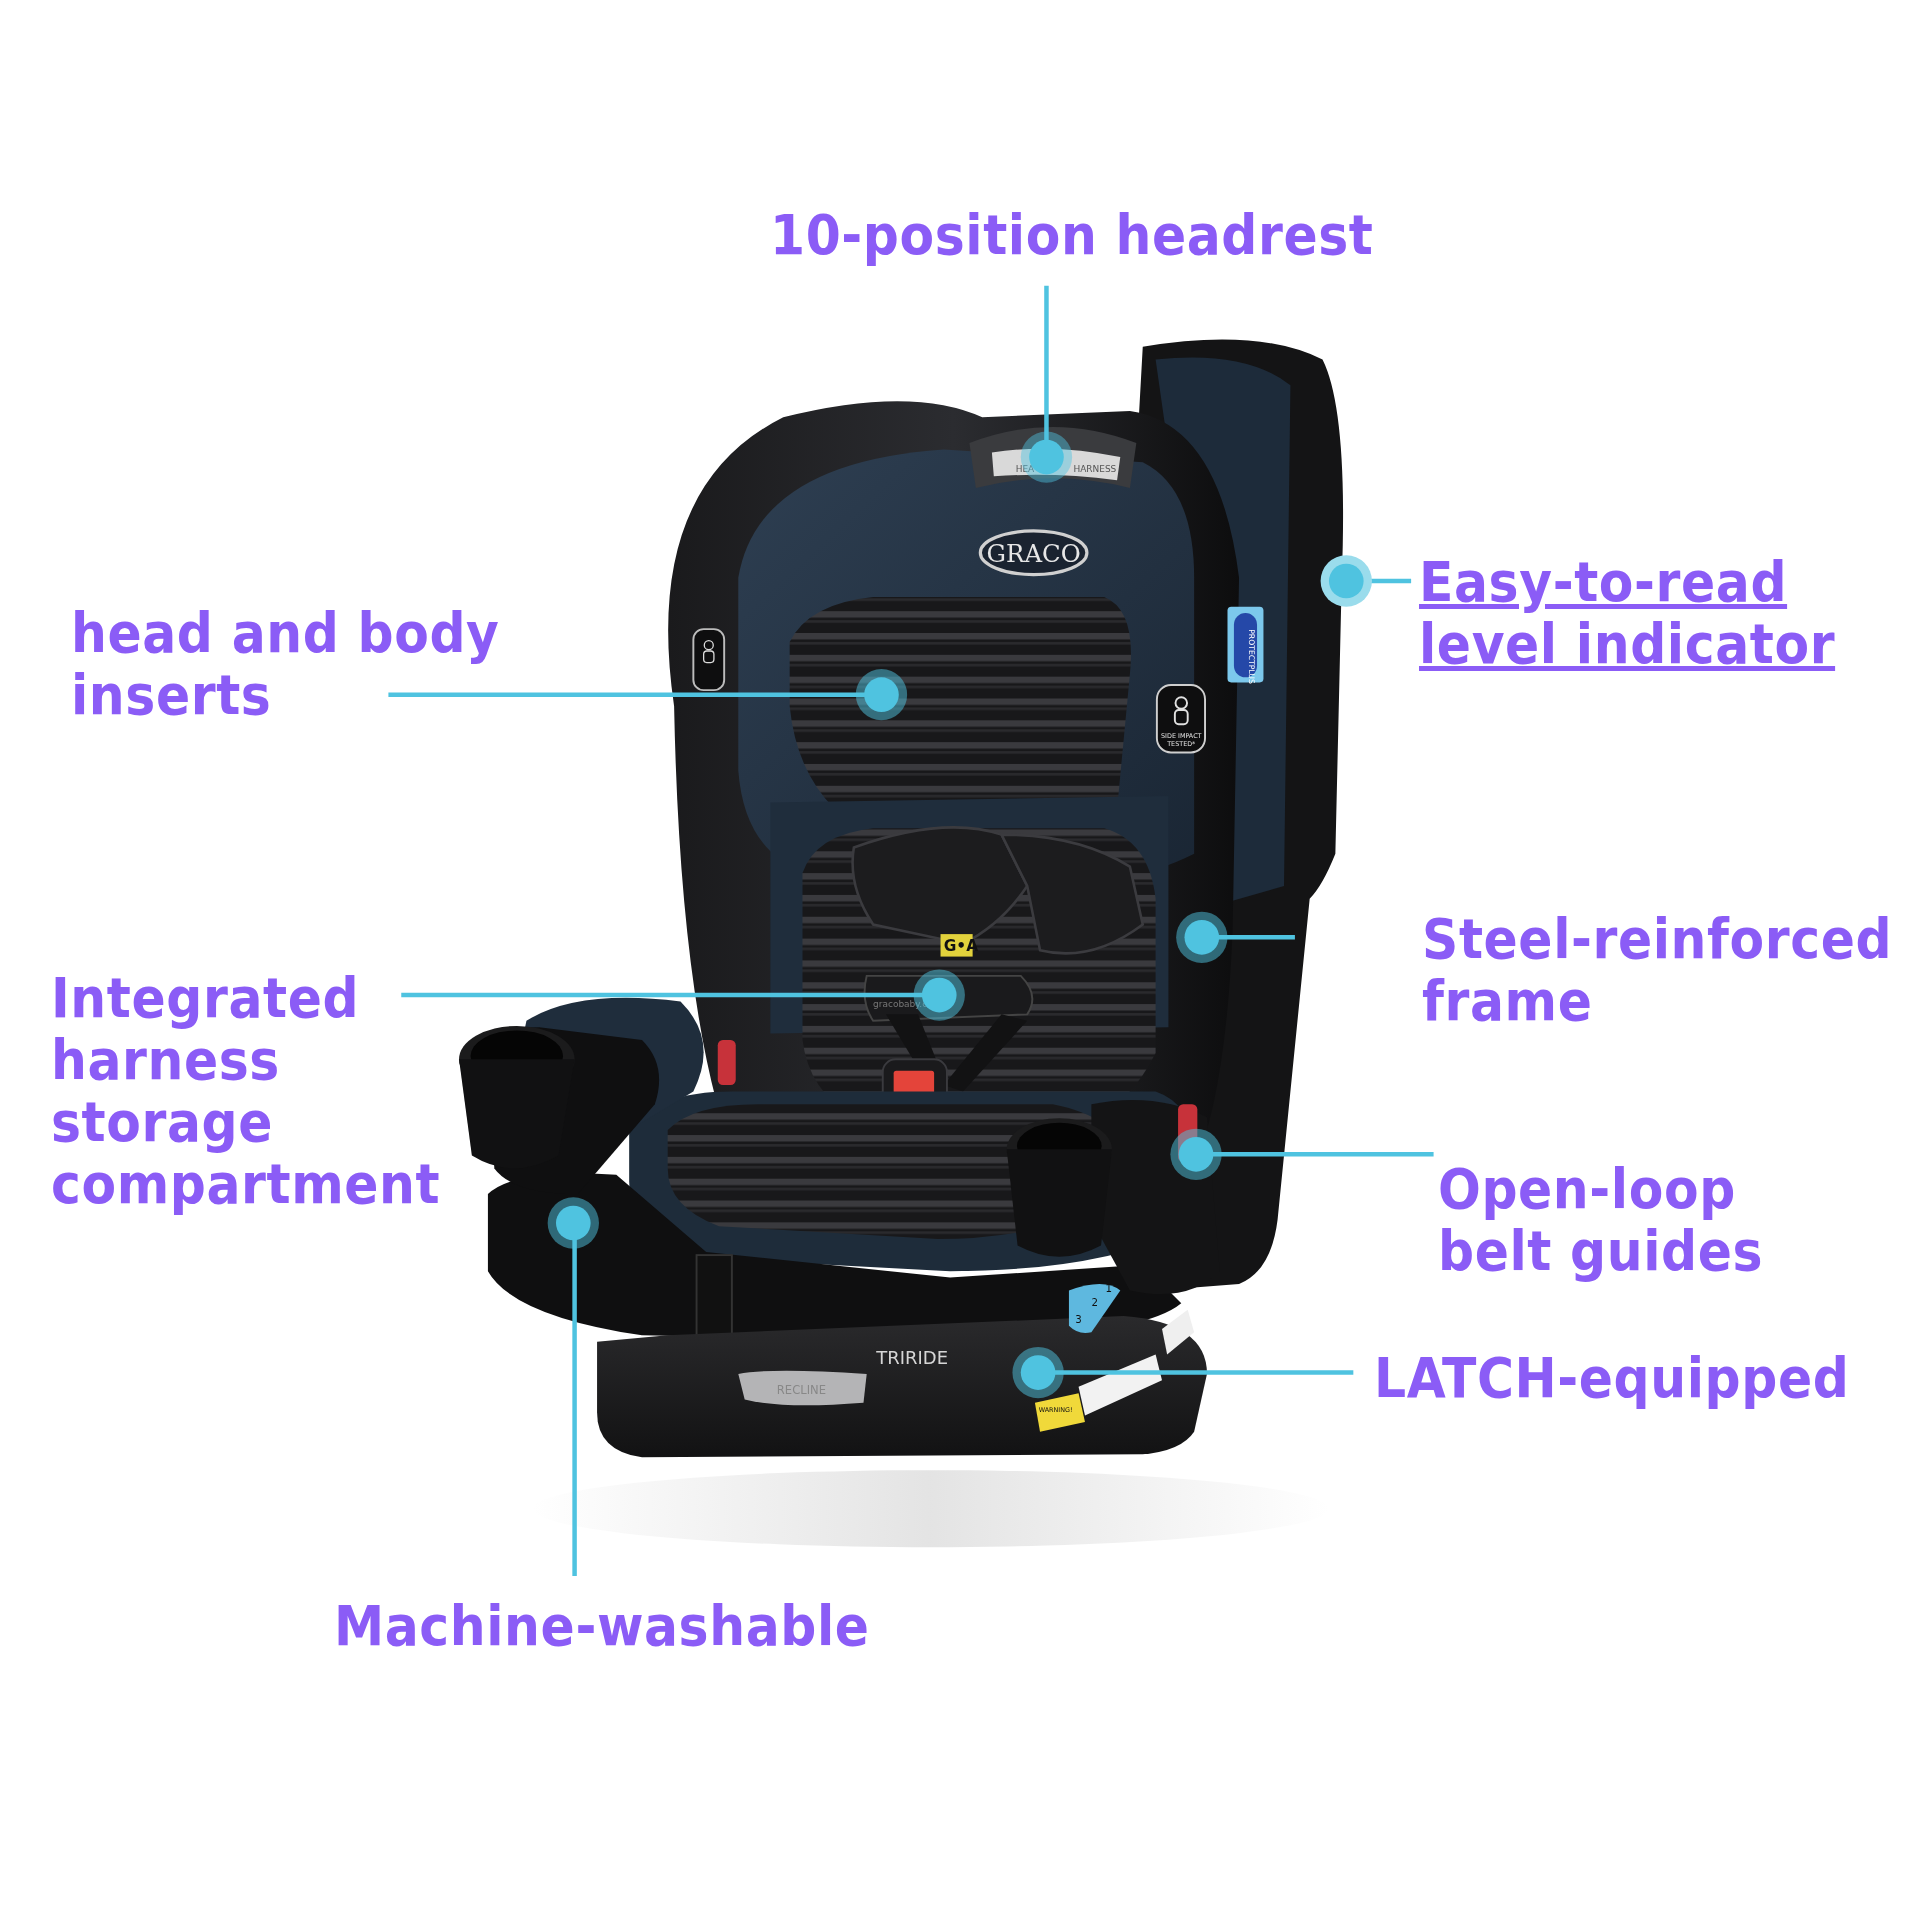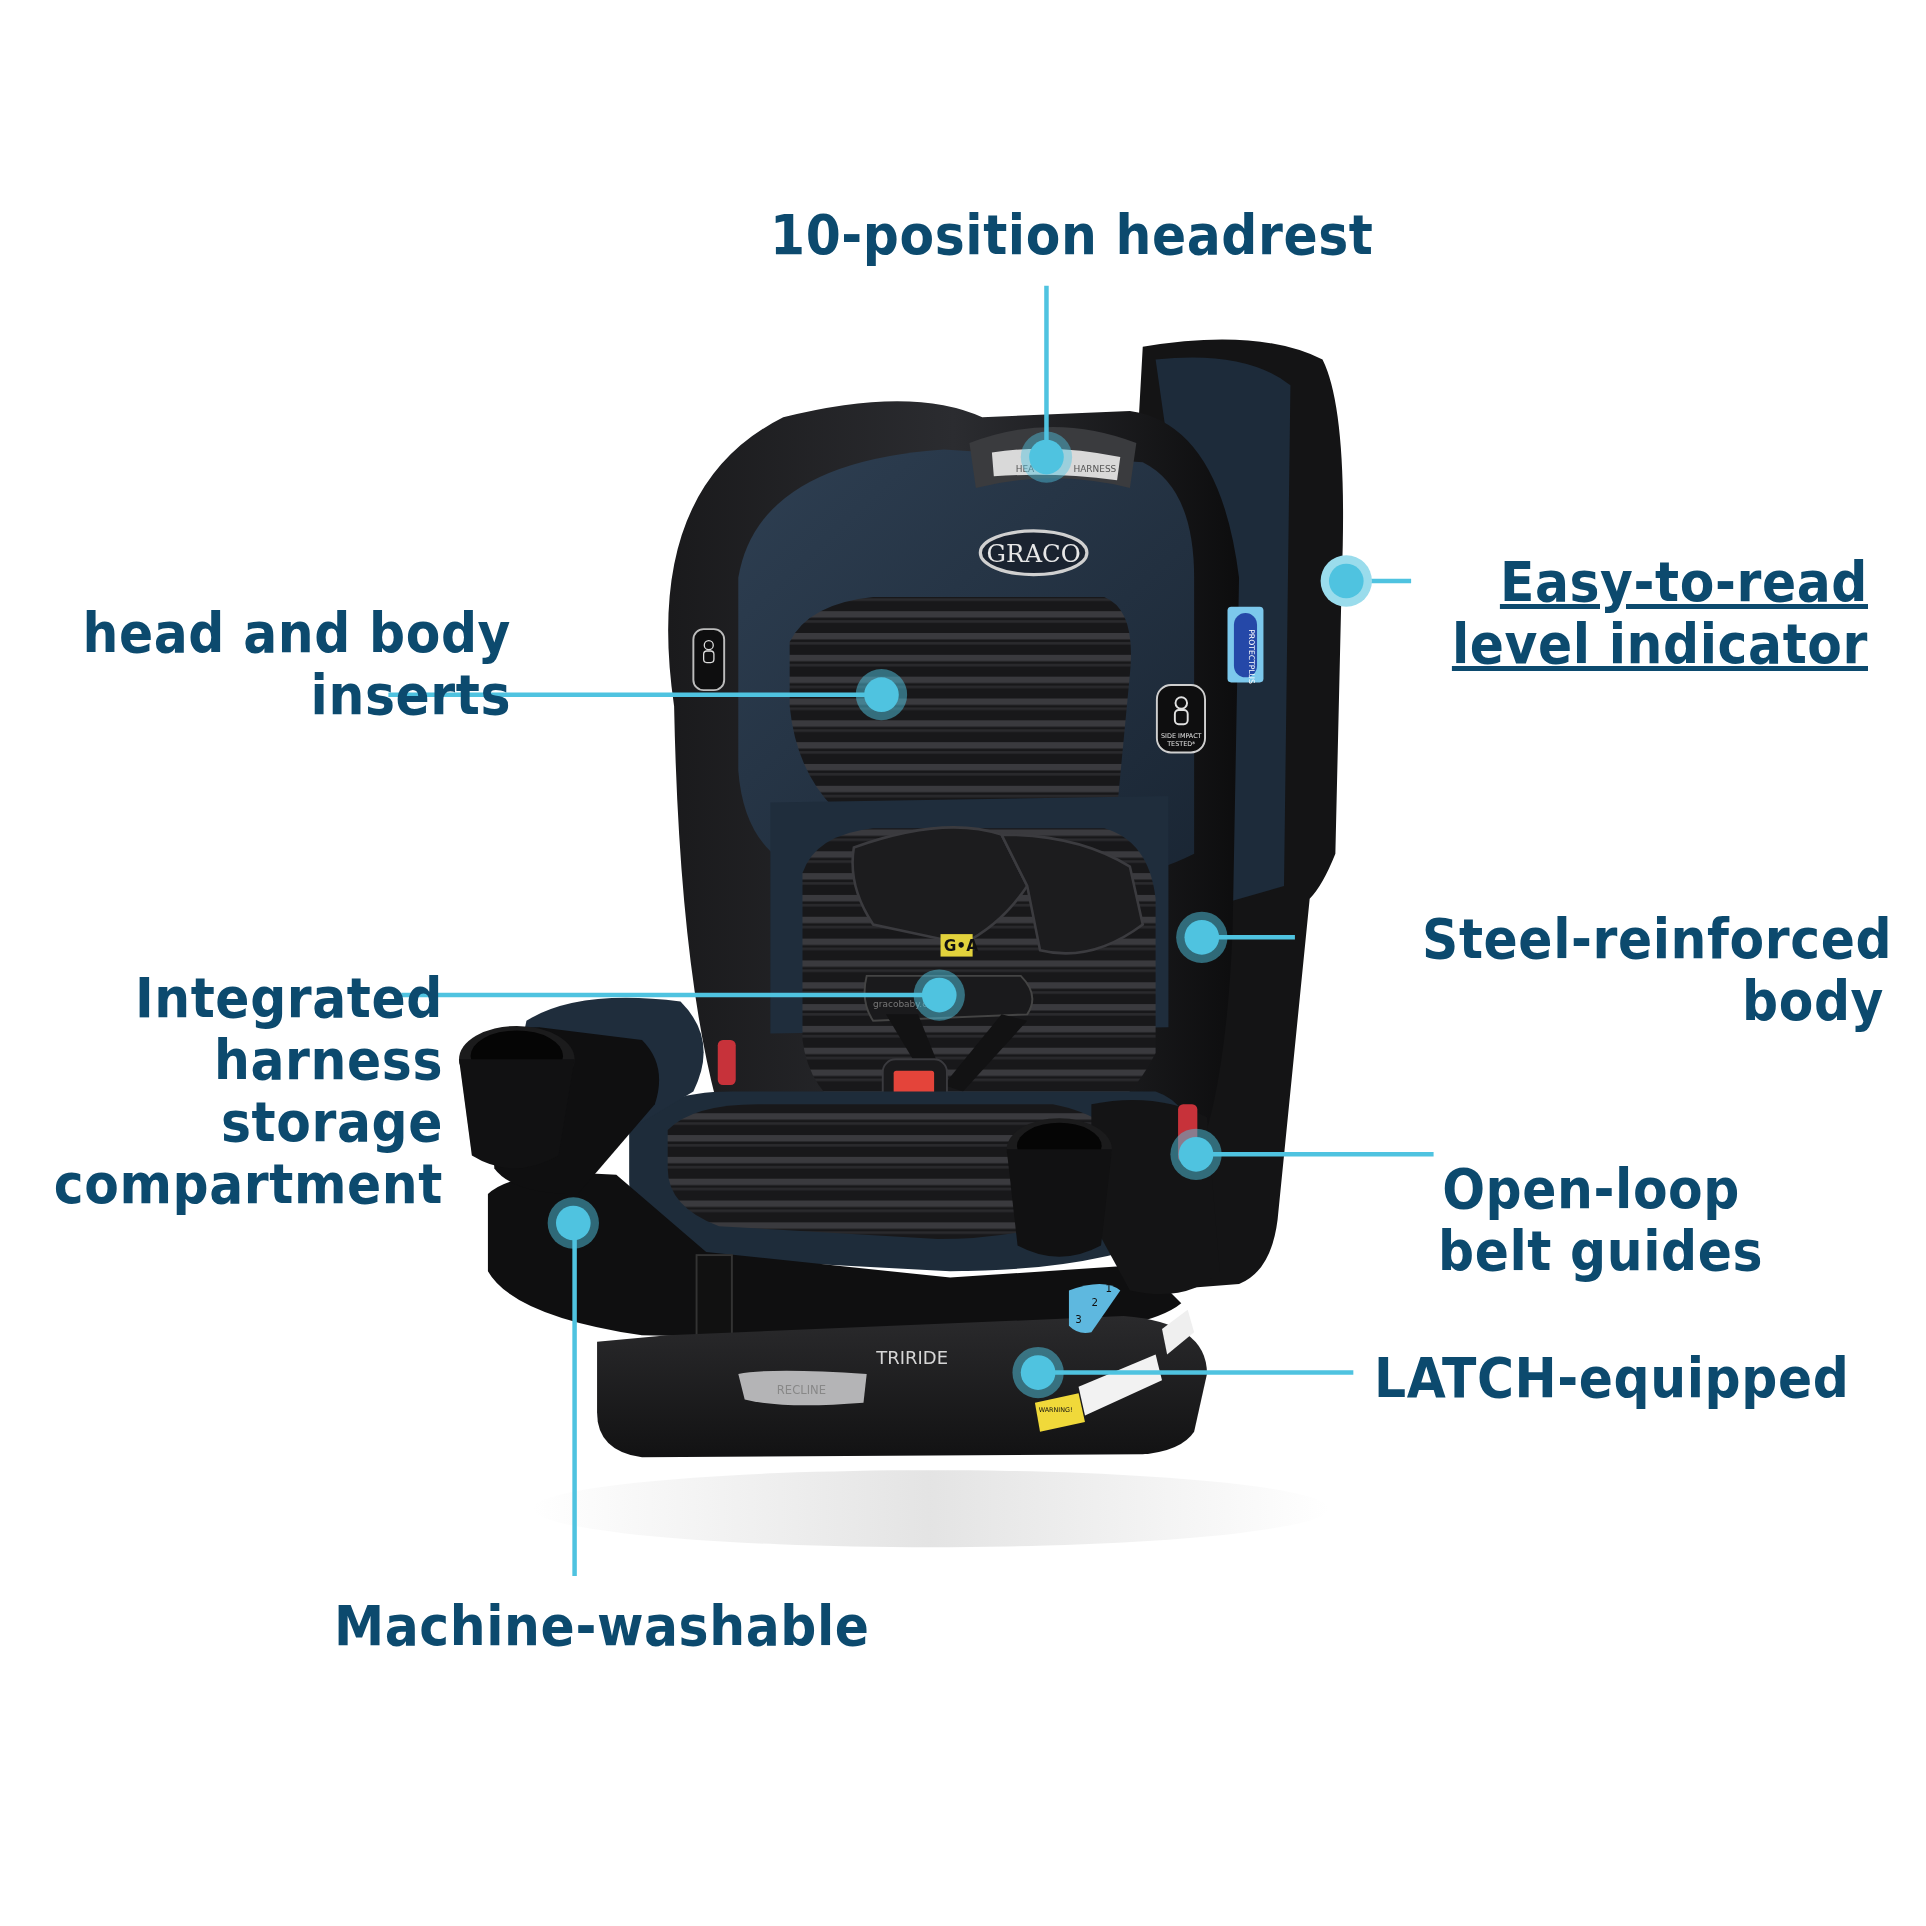--- a/index.html
+++ b/index.html
@@ -1,19 +1,19 @@
 <!DOCTYPE html>
 <html style="font-size:10.3px"><head>
 <meta charset="utf-8">
 <style>
   html, body { margin:0; padding:0; background:#ffffff; }
   body { width:1926px; height:1926px; position:relative; overflow:hidden;
          font-family:"DejaVu Sans", "Liberation Sans", sans-serif; }
-  .label { position:absolute; color:#0c4a6e; font-weight:bold; font-size:56px;
-           line-height:62px; text-align:right; white-space:nowrap;
+  .label { position:absolute; color:#8b5cf6; font-weight:bold; font-size:56px;
+           line-height:62px; text-align:left; white-space:nowrap;
            letter-spacing:0.6px; font-family:"DejaVu Sans Condensed","DejaVu Sans", sans-serif; }
   .label span { display:block; }
   .product { position:absolute; left:0; top:0; width:1926px; height:1926px; }
   .callout-layer { position:absolute; left:0; top:0; width:1926px; height:1926px; pointer-events:none; }
   .tiny { font-family:"DejaVu Sans", sans-serif; }
 </style>
 </head>
 <body>
 
 <svg class="product" viewBox="0 0 3000 3000" xmlns="http://www.w3.org/2000/svg">
@@ -208,21 +208,21 @@
 
 <div class="label" style="left:77px; top:602px; width:427px; left:71px; width:443px; transform:translateX(-71px); left:71px;">
 </div>
 <div class="label" style="left:71px; top:602px; width:440px;">
   <span>head and body</span>
   <span>inserts</span>
 </div>
 
 <div class="label" style="left:1422px; top:908px; width:462px;">
   <span>Steel-reinforced</span>
-  <span>body</span>
+  <span>frame</span>
 </div>
 
 <div class="label" style="left:51px; top:967px; width:392px;">
   <span>Integrated</span>
   <span>harness</span>
   <span>storage</span>
   <span>compartment</span>
 </div>
 
 <div class="label" style="left:1438px; top:1130px; width:302px;margin-top:28px;">

